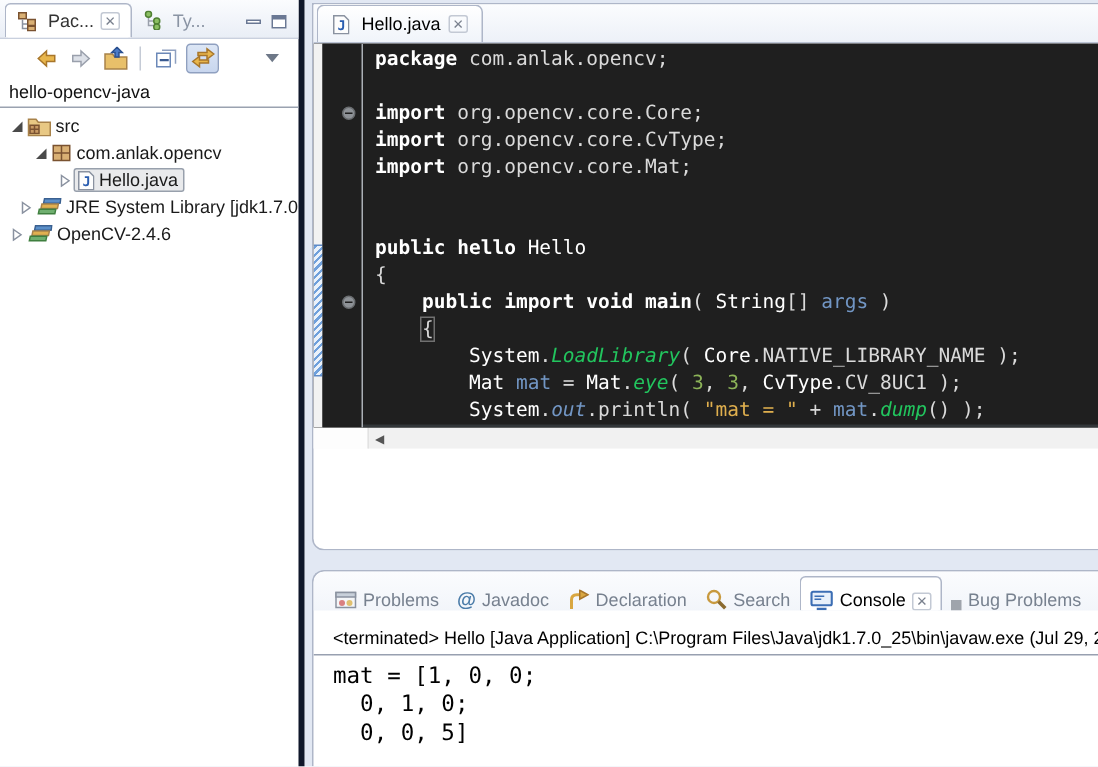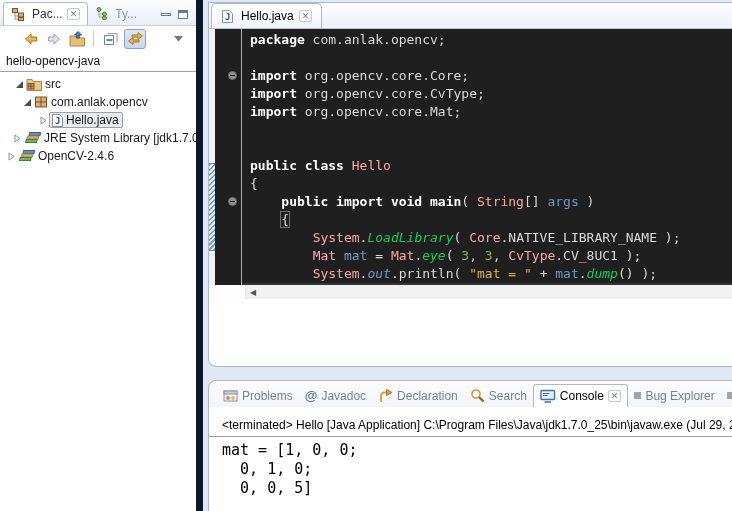--- a/index.html
+++ b/index.html
@@ -20,21 +20,21 @@
   .vtab.selected { background:#fff; border:1px solid #AEB6C8; border-bottom:none;
     border-radius:4px 4px 0 0; }
   .vtab.inactive { color:#8A94A4; }
   .closex { font-size:9px; color:#7A818E; border:1px solid #C3C9D4;
     border-radius:2px; padding:0 2px; line-height:10px; }
   .winbtns { margin-left:auto; display:flex; gap:7px; padding:0 8px 6px 0; align-items:center; }
   .winbtn-min { width:10px; height:3px; border:1px solid #6A7894; background:#fff; }
   .winbtn-max { width:10px; height:9px; border:1px solid #6A7894; border-top:3px solid #6A7894; background:#fff; }
 
   
-  #left-panel { left:0; top:0; width:203px; height:511px; border-right:7px solid #0f172a; }
+  #left-panel { left:0; top:0; width:203px; height:511px; border-right:4px solid #0f172a; }
   .pe-toolbar { height:25px; display:flex; align-items:center; gap:5px; padding-left:22px; }
   .tbtn { display:flex; align-items:center; justify-content:center; width:18px; height:18px; }
   .tbtn.pressed { border:1px solid #8FA0C0; border-radius:3px;
     background:linear-gradient(#DCE6F5,#C8D6EE); width:22px; height:20px; }
   .tsep { width:1px; height:16px; background:#C5CBD6; margin:0 2px; }
   .tbtn-menu { margin-left:auto; margin-right:9px; }
   .project-label { font-size:12px; color:#111; padding:3px 0 3px 6px;
     border-bottom:1px solid #9AA2B0; }
   .tree { padding-top:3px; }
   .tree-row { height:18px; display:flex; align-items:center; font-size:12px;
@@ -63,40 +63,40 @@
   .fold-marker { position:absolute; right:4px; width:9px; height:9px; border-radius:50%;
     background:#8E9297; border:1px solid #6A6D70; }
   .fold-marker i { display:block; width:5px; height:1px; background:#1F1F1F;
     margin:3px auto 0 auto; }
   .code { flex:1; padding:2px 0 0 8px; font-family:"DejaVu Sans Mono", monospace;
     font-size:13px; line-height:18px; color:#DADADA; overflow:hidden; }
   .code-line { height:18px; white-space:pre; }
   .code-line.current { background:#323639; margin-left:-8px; padding-left:8px; }
   .tk-k { color:#FFFFFF; font-weight:bold; }
   .tk-p { color:#DADADA; }
-  .tk-t { color:#fca5a5; }
+  .tk-t { color:#ffffff; }
   .tk-v { color:#7296C4; }
   .tk-f { color:#7296C4; font-style:italic; }
   .tk-n { color:#8CB358; }
   .tk-s { color:#DFAF4E; }
   .tk-m { color:#22c55e; font-style:italic; }
   .tk-b { outline:1px solid #707070; }
   .hscroll { height:14px; background:#FBFBFB; display:flex; }
   .hs-left { width:36px; background:#FDFDFD; }
   .hs-track { flex:1; background:#F1F1F1; border-left:1px solid #E2E2E2;
     display:flex; align-items:center; }
   .hs-arrow { font-size:8px; color:#555; padding-left:4px; }
 
   
   #console-pane { left:208px; top:380px; width:524px; height:131px;
     border:1px solid #AEB6C8; border-right:none; border-bottom:none;
     border-radius:8px 0 0 0; overflow:hidden; }
   .console-tabbar { height:26px; display:flex; align-items:flex-end; padding-left:8px;
     background:linear-gradient(#FBFCFE,#F2F5FA); overflow:hidden; border-radius:8px 0 0 0; }
-  .ctab { display:flex; align-items:center; gap:4px; padding:0 6px; height:23px;
+  .ctab { display:flex; align-items:flex-end; gap:4px; padding:0 6px; height:23px;
     font-size:12px; color:#77818F; white-space:nowrap; }
   .ctab.selected { background:#fff; border:1px solid #AEB6C8; border-bottom:none;
     border-radius:4px 4px 0 0; color:#000; }
   .ctab .sq { width:7px; height:7px; background:#9FA4AC; display:inline-block; }
   .console-toolbar { position:absolute; right:7px; top:32px; }
   .term-btn { width:8px; height:8px; background:#A8ADB5; }
   .console-header { margin-top:9px; font-size:12px; color:#000; padding:2px 0 4px 13px;
     border-bottom:1px solid #98A0B0; white-space:nowrap; overflow:hidden; }
   .console-output { font-family:"DejaVu Sans Mono", monospace; font-size:15px;
     line-height:19px; color:#000; padding:4px 0 0 13px; }
@@ -180,21 +180,21 @@
       <span class="tbtn tbtn-menu">
         <span style="display:flex">
           <svg width="9" height="6" viewBox="0 0 9 6">
             <path d="M0 0 h9 L4.5 5.5 Z" fill="#6E7888"></path>
           </svg>
         </span>
       </span>
     </div>
   <div class="project-label">hello-opencv-java</div>
   <div class="tree" id="tree">
-      <div class="tree-row" style="padding-left: 14px;">
+      <div class="tree-row" style="padding-left: 6px;">
         <span class="tw">
           <svg width="9" height="9" viewBox="0 0 9 9">
             <path d="M8 1 V8 H1 Z" fill="#4A4A4A"></path>
           </svg>
         </span>
         <span class="ticon">
           <svg width="16" height="14" viewBox="0 0 16 14">
             <path d="M1 2.5 h5 l1.5 2 h8 v9 H1 Z" fill="#E8C884" stroke="#A8824A"></path>
             <rect x="2" y="6.5" width="6" height="5.5" fill="#C89A64" stroke="#7A5230"></rect>
             <line x1="5" y1="6.5" x2="5" y2="12" stroke="#7A5230"></line>
@@ -297,21 +297,21 @@
         </span>
       </div>
     <div class="code" id="code">
         <div class="code-line"><span class="tk-k">package</span><span class="tk-p"> com.anlak.opencv;</span></div>
         <div class="code-line"></div>
         <div class="code-line"><span class="tk-k">import</span><span class="tk-p"> org.opencv.core.Core;</span></div>
         <div class="code-line"><span class="tk-k">import</span><span class="tk-p"> org.opencv.core.CvType;</span></div>
         <div class="code-line"><span class="tk-k">import</span><span class="tk-p"> org.opencv.core.Mat;</span></div>
         <div class="code-line"></div>
         <div class="code-line"></div>
-        <div class="code-line"><span class="tk-k">public class </span><span class="tk-t">Hello</span></div>
+        <div class="code-line"><span class="tk-k">public hello </span><span class="tk-t">Hello</span></div>
         <div class="code-line"><span class="tk-p">{</span></div>
         <div class="code-line"><span class="tk-p">    </span><span class="tk-k">public import void main</span><span class="tk-p">( </span><span class="tk-t">String</span><span class="tk-p">[] </span><span class="tk-v">args</span><span class="tk-p"> )</span></div>
         <div class="code-line"><span class="tk-p">    </span><span class="tk-b">{</span></div>
         <div class="code-line"><span class="tk-p">        </span><span class="tk-t">System</span><span class="tk-p">.</span><span class="tk-m">LoadLibrary</span><span class="tk-p">( </span><span class="tk-t">Core</span><span class="tk-p">.NATIVE_LIBRARY_NAME );</span></div>
         <div class="code-line"><span class="tk-p">        </span><span class="tk-t">Mat</span><span class="tk-p"> </span><span class="tk-v">mat</span><span class="tk-p"> = </span><span class="tk-t">Mat</span><span class="tk-p">.</span><span class="tk-m">eye</span><span class="tk-p">( </span><span class="tk-n">3</span><span class="tk-p">, </span><span class="tk-n">3</span><span class="tk-p">, </span><span class="tk-t">CvType</span><span class="tk-p">.CV_8UC1 );</span></div>
         <div class="code-line"><span class="tk-p">        </span><span class="tk-t">System</span><span class="tk-p">.</span><span class="tk-f">out</span><span class="tk-p">.println( </span><span class="tk-s">"mat = "</span><span class="tk-p"> + </span><span class="tk-v">mat</span><span class="tk-p">.</span><span class="tk-m">dump</span><span class="tk-p">() );</span></div>
         <div class="code-line current"><span class="tk-p">    }</span></div>
         <div class="code-line"><span class="tk-p">}</span></div>
       </div>
   </div>
@@ -369,21 +369,21 @@
             <line x1="4.5" y1="13" x2="11" y2="13" stroke="#3C6EB4" stroke-width="1.6"></line>
           </svg>
         </span>
         <span>Console</span>
         <span class="closex">✕</span>
       </div>
       <div class="ctab">
         <span style="display:flex;align-items:center">
           <span class="sq"></span>
         </span>
-        <span>Bug Explorer</span>
+        <span>Bug Problems</span>
       </div>
       <div class="ctab">
         <span style="display:flex;align-items:center">
           <span class="sq"></span>
         </span>
       </div>
     </div>
   <div class="console-toolbar">
     <span class="term-btn"></span>
   </div>

